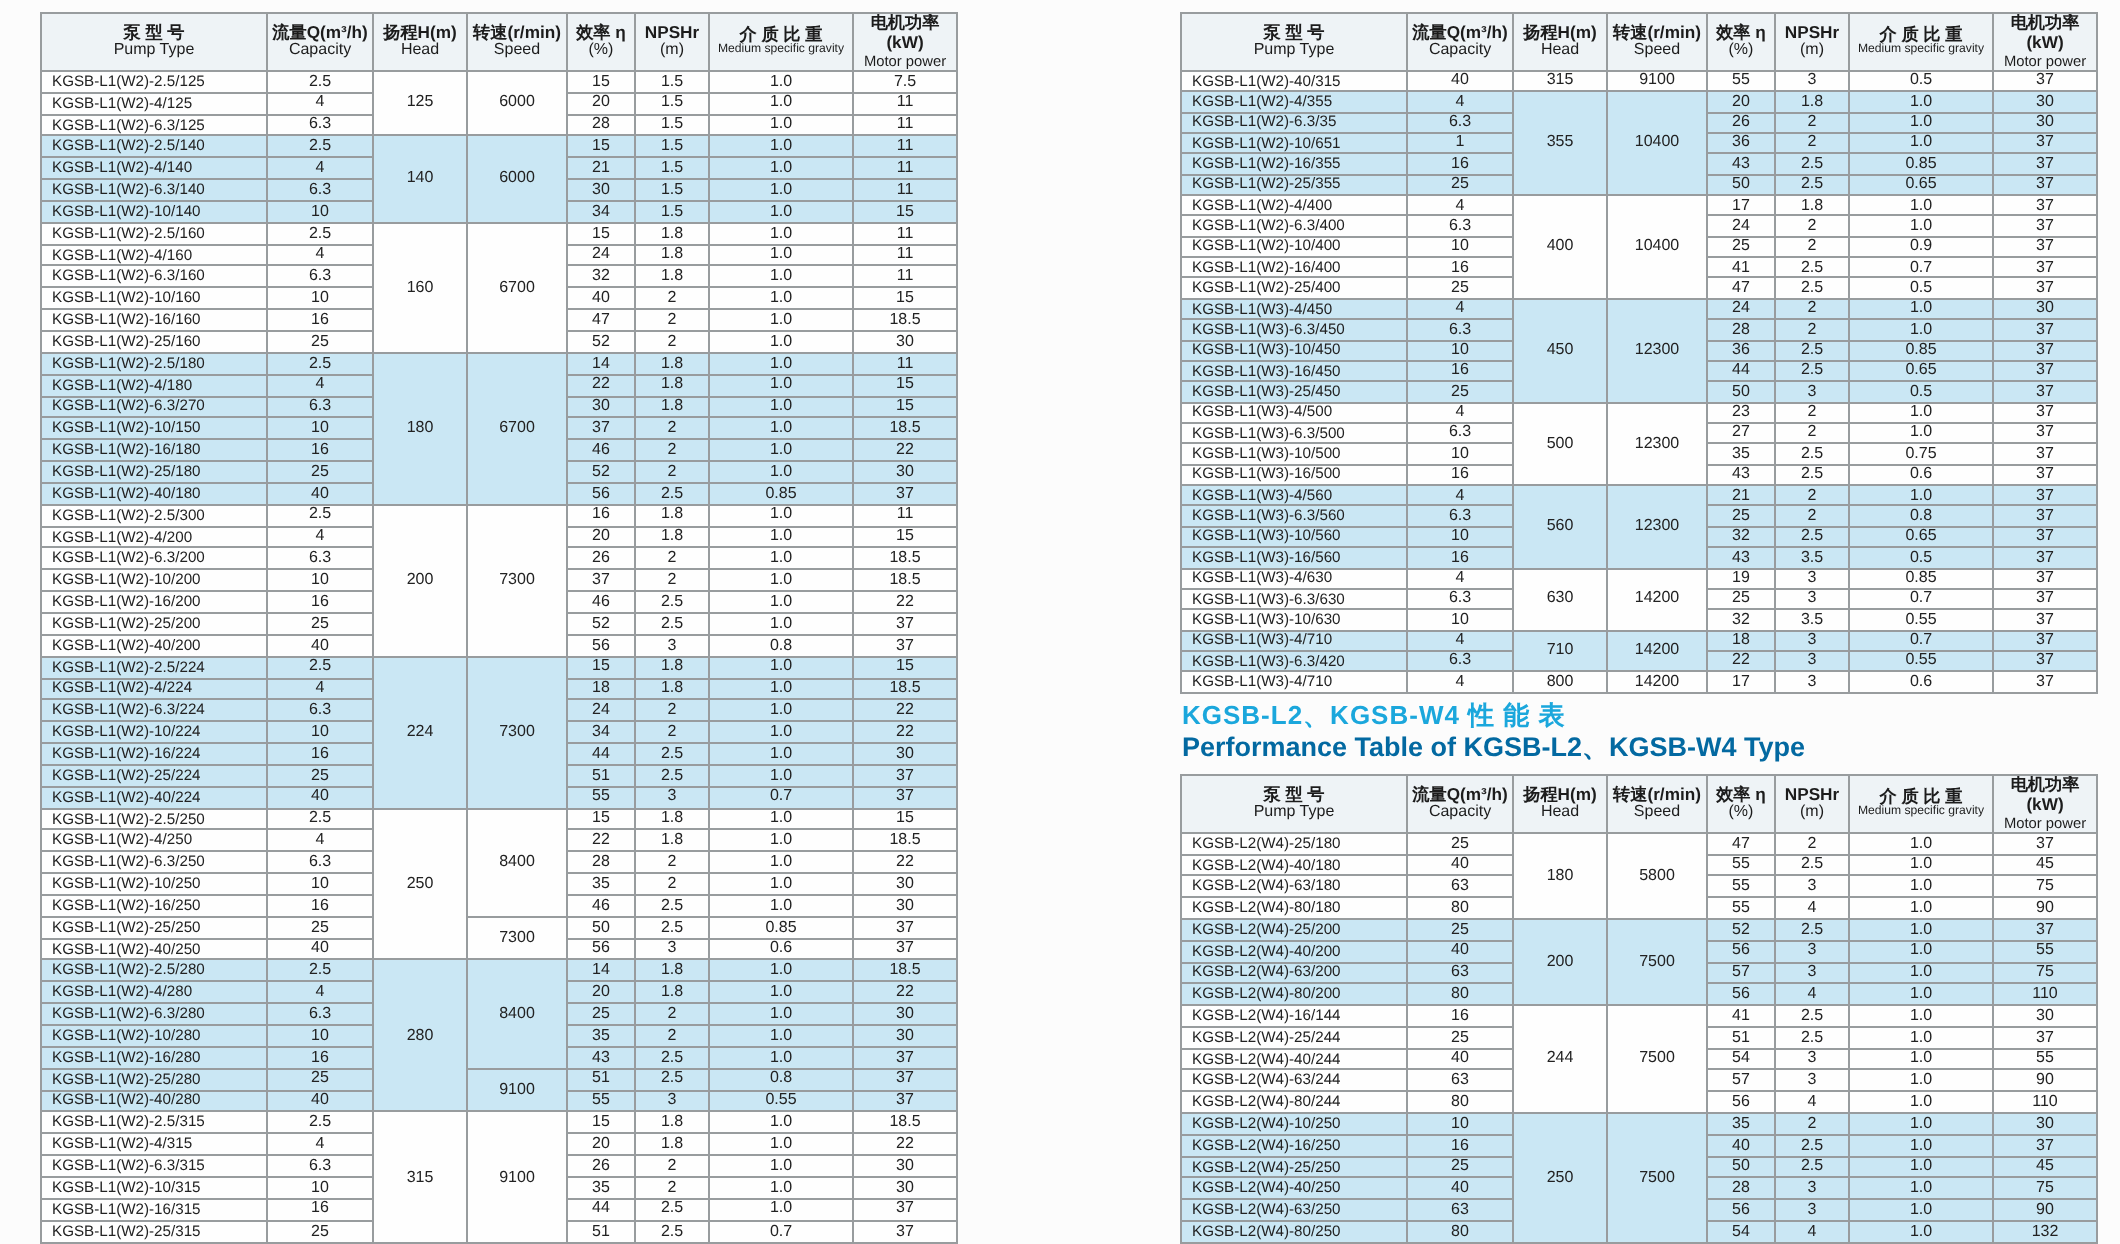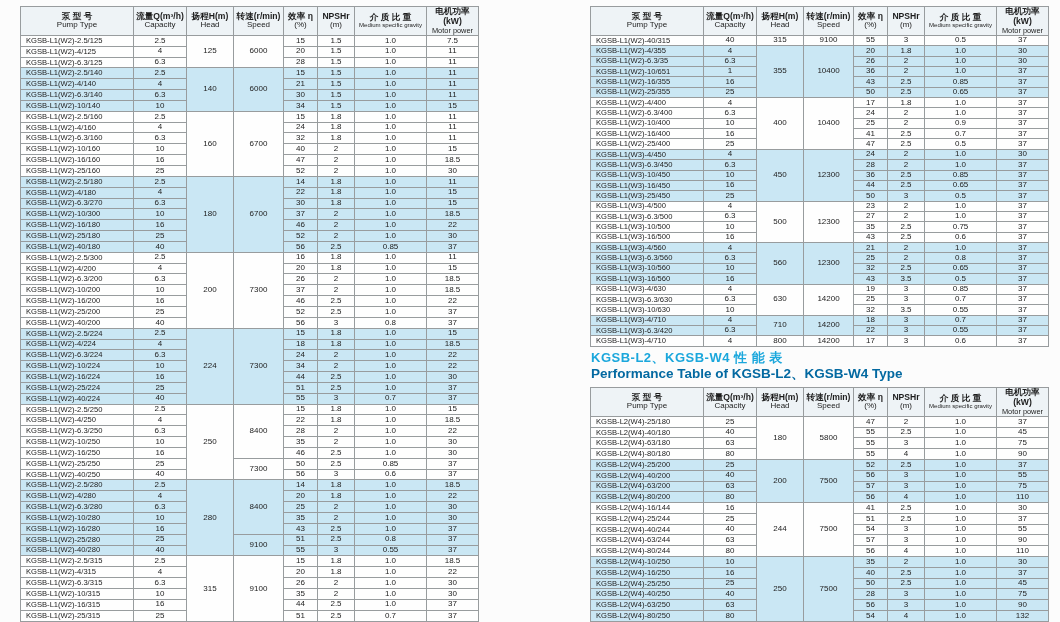--- a/index.html
+++ b/index.html
@@ -208,21 +208,21 @@
       </tr>
       <tr class="alt">
         <td class="type">KGSB-L1(W2)-6.3/270</td>
         <td>6.3</td>
         <td>30</td>
         <td>1.8</td>
         <td>1.0</td>
         <td>15</td>
       </tr>
       <tr class="alt">
-        <td class="type">KGSB-L1(W2)-10/300</td>
+        <td class="type">KGSB-L1(W2)-10/150</td>
         <td>10</td>
         <td>37</td>
         <td>2</td>
         <td>1.0</td>
         <td>18.5</td>
       </tr>
       <tr class="alt">
         <td class="type">KGSB-L1(W2)-16/180</td>
         <td>16</td>
         <td>46</td>

